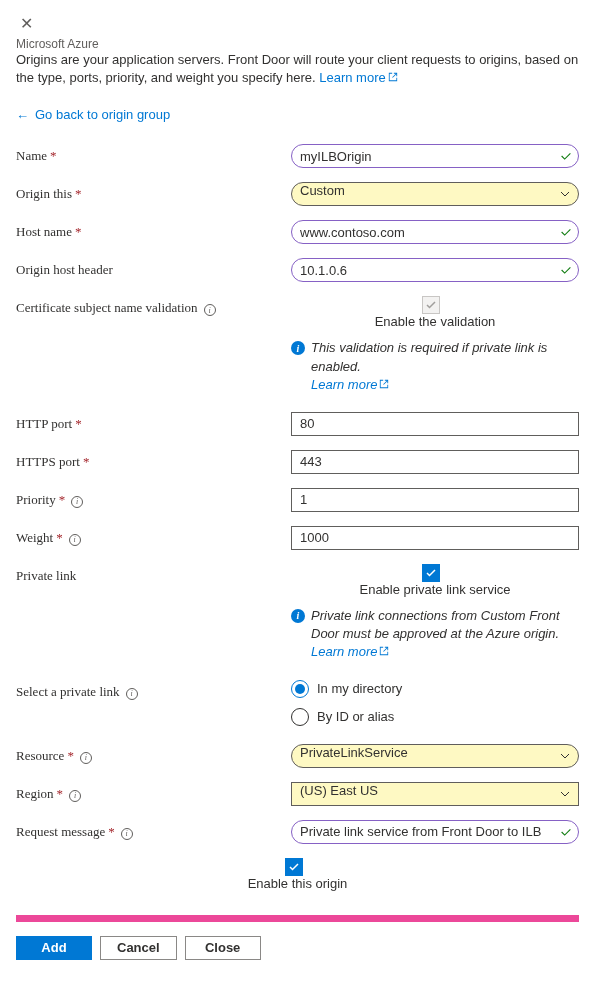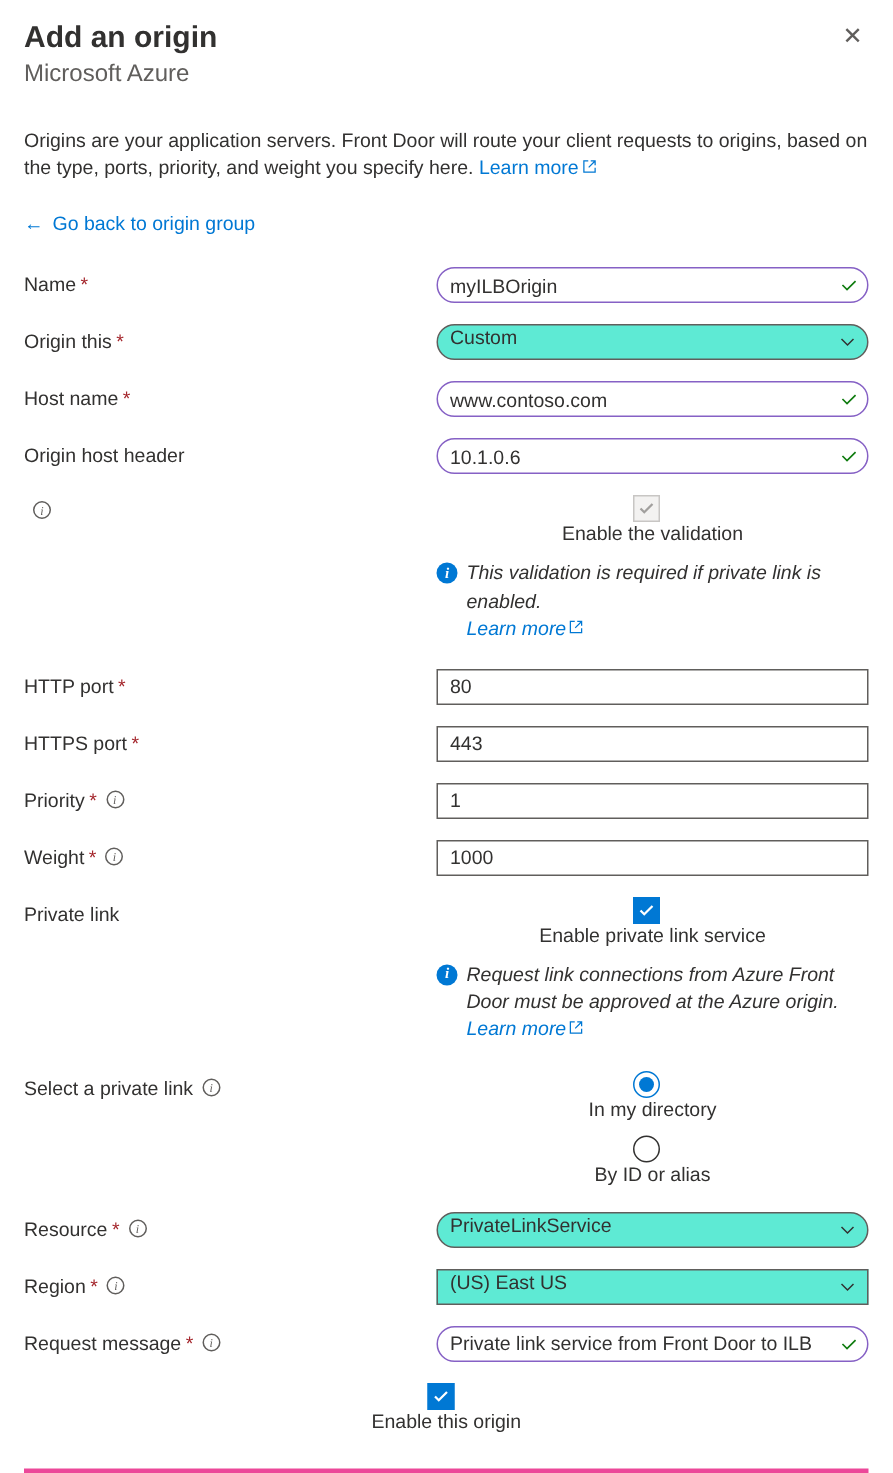--- a/index.html
+++ b/index.html
@@ -27,23 +27,22 @@
       color: #323130;
     }
     .close-x {
       font-size: 16px;
       color: #605e5c;
       cursor: pointer;
       font-weight: 400;
       padding: 0 4px;
     }
     .subtitle {
-      font-size: 16px;
+      font-size: 12px;
       color: #605e5c;
-      margin-bottom: 26px;
     }
     .description {
       font-size: 13px;
       color: #323130;
       line-height: 1.4;
       margin-bottom: 20px;
     }
     .link {
       color: #0078d4;
       cursor: pointer;
@@ -77,21 +76,22 @@
       display: flex;
       align-items: flex-start;
       margin-bottom: 14px;
     }
     .form-label {
       width: 275px;
       flex-shrink: 0;
       color: #323130;
       padding-top: 4px;
       display: flex;
-      align-items: center;
+      align-items: flex-end;
+      font-family: Liberation Serif, serif;
     }
     .required {
       color: #a4262c;
       margin-left: 3px;
     }
     .info-icon {
       display: inline-flex;
       align-items: center;
       justify-content: center;
       width: 12px;
@@ -143,21 +143,21 @@
       display: block;
     }
     .select-input {
       width: 100%;
       height: 24px;
       border: 1px solid #605e5c;
       padding: 0 26px 0 8px;
       font-size: 13px;
       font-family: inherit;
       color: #323130;
-      background: #5eead4;
+      background: #fef9c3;
       appearance: none;
       -webkit-appearance: none;
       cursor: pointer;
       outline: none;
     }
     .select-group {
       position: relative;
     }
     .chevron-down {
       position: absolute;
@@ -240,21 +240,20 @@
     }
     .radio-group {
       display: flex;
       flex-direction: column;
       gap: 10px;
     }
     .radio-item {
       display: flex;
       align-items: center;
       cursor: pointer;
-      flex-direction: column;
     }
     .radio {
       width: 18px;
       height: 18px;
       border: 1px solid #323130;
       border-radius: 50%;
       margin-right: 8px;
       display: inline-flex;
       align-items: center;
       justify-content: center;
@@ -293,21 +292,20 @@
     .btn.primary {
       background: #0078d4;
       border-color: #0078d4;
       color: #ffffff;
     }
   </style>
 </head>
 <body>
 
 <div class="header">
-  <div class="title">Add an origin</div>
   <div class="close-x">✕</div>
 </div>
 <div class="subtitle">Microsoft Azure</div>
 
 <div class="description">
   <span>Origins are your application servers. Front Door will route your client requests to origins, based on the type, ports, priority, and weight you specify here. </span><a class="link"><span>Learn more</span><span class="popout-icon"><svg viewBox="0 0 12 12">
           <path d="M2 2h3V1H1v10h10V7h-1v3H2V2zm5-1v1h2.3L5 6.3 5.7 7 10 2.7V5h1V1H7z" fill="currentColor"></path>
         </svg></span></a>
 </div>
 
@@ -370,20 +368,21 @@
     <span class="check-icon">
         <svg viewBox="0 0 16 16">
           <path d="M3 8l3.5 3.5L13 5" stroke="currentColor" stroke-width="1.3" fill="none"></path>
         </svg>
       </span>
   </div>
 </div>
 
 <div class="form-row">
   <div class="form-label">
+      <span>Certificate subject name validation</span>
       <span class="info-icon"></span>
     </div>
   <div class="form-control">
     <div class="checkbox-group">
       <div class="checkbox disabled">
           <svg viewBox="0 0 12 12">
             <path d="M2 6l2.5 2.5L10 3" stroke-width="1.5" fill="none"></path>
           </svg>
         </div>
       <span>Enable the validation</span>
@@ -451,21 +450,21 @@
       <div class="checkbox checked">
           <svg viewBox="0 0 12 12">
             <path d="M2 6l2.5 2.5L10 3" stroke-width="1.5" fill="none"></path>
           </svg>
         </div>
       <span>Enable private link service</span>
     </div>
     <div class="help-block">
       <span class="help-info-icon"></span>
       <div class="help-text">
-        <span>Request link connections from Azure Front Door must be approved at the Azure origin. </span><br>
+        <span>Private link connections from Custom Front Door must be approved at the Azure origin. </span><br>
         <a class="link"><span>Learn more</span><span class="popout-icon"><svg viewBox="0 0 12 12">
                 <path d="M2 2h3V1H1v10h10V7h-1v3H2V2zm5-1v1h2.3L5 6.3 5.7 7 10 2.7V5h1V1H7z" fill="currentColor"></path>
               </svg></span></a>
       </div>
     </div>
   </div>
 </div>
 
 <div class="form-row">
   <div class="form-label">

